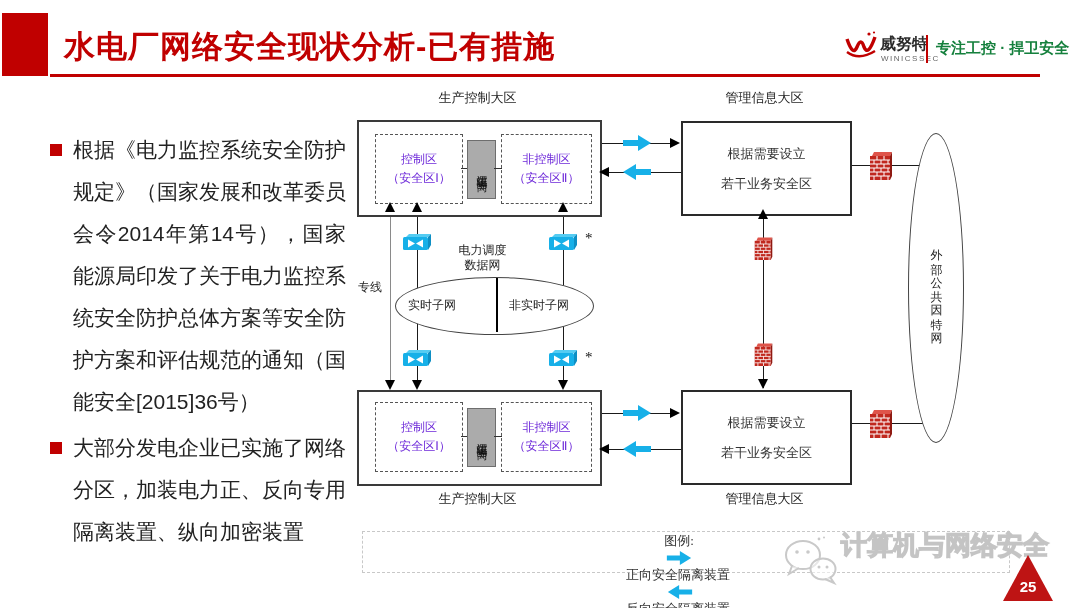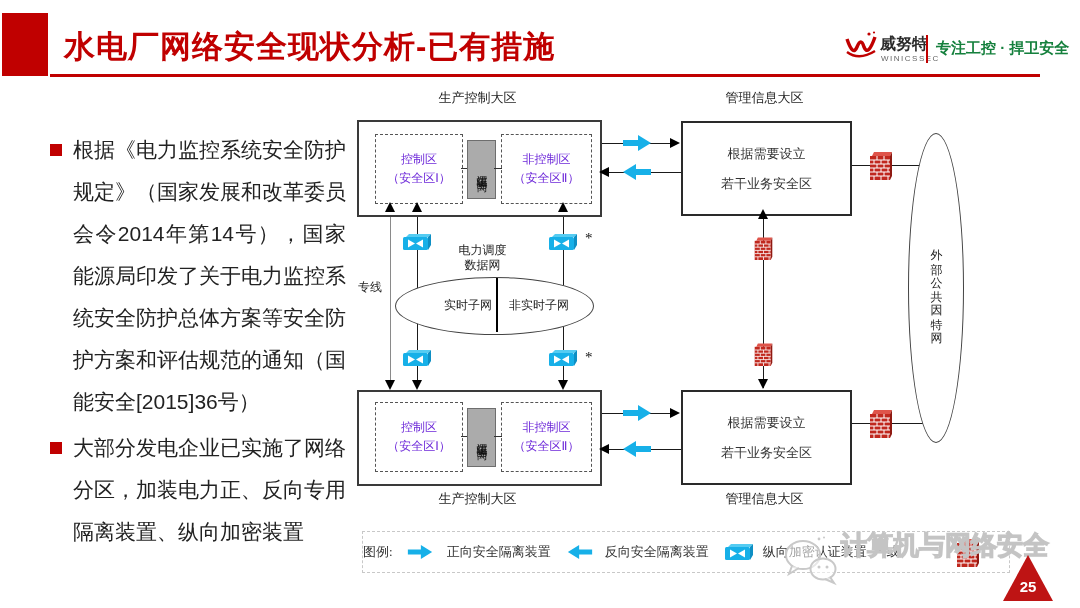--- a/index.html
+++ b/index.html
@@ -38,21 +38,21 @@
   .ellipse-text{z-index:3;font-size:12px;color:#1d1d1d;font-family:"Liberation Serif",serif;white-space:nowrap;}
   .vert-text{writing-mode:vertical-rl;letter-spacing:14px;font-size:12px;color:#1d1d1d;font-family:"Liberation Serif",serif;}
   .tri-up{width:0;height:0;border-left:5px solid transparent;border-right:5px solid transparent;border-bottom:10px solid #000;z-index:4;}
   .tri-down{width:0;height:0;border-left:5px solid transparent;border-right:5px solid transparent;border-top:10px solid #000;z-index:4;}
   .tri-right{width:0;height:0;border-top:5px solid transparent;border-bottom:5px solid transparent;border-left:10px solid #000;z-index:4;}
   .tri-left{width:0;height:0;border-top:5px solid transparent;border-bottom:5px solid transparent;border-right:10px solid #000;z-index:4;}
   .icon{z-index:4;line-height:0;}
   .asterisk{z-index:4;font-size:15px;color:#111;font-family:"Liberation Serif",serif;}
 
   
-  .legend{left:362px;top:531px;width:648px;height:42px;border:1px dashed #c8c8c8;display:flex;align-items:center;padding:0 0 0 0;box-sizing:border-box;z-index:2;font-family:"Liberation Serif",serif;font-size:13px;color:#333;}
+  .legend{left:362px;top:531px;width:648px;height:42px;border:1px dashed #c8c8c8;display:flex;align-items:center;padding:0 0 0 0;box-sizing:border-box;z-index:2;font-family:"Liberation Serif",serif;font-size:13px;color:#333;flex-direction:column;}
   .legend .lbl{white-space:nowrap;}
   .legend .sp14{margin-right:14px;} .legend .sp16{margin-right:16px;} .legend .sp10{margin-right:10px;} .legend .sp12{margin-right:12px;} .legend .sp56{margin-right:56px;}
 
   
   .watermark{left:783px;top:520px;width:280px;height:70px;z-index:6;pointer-events:none;}
   .wm-text{position:absolute;left:58px;top:8px;font-size:26px;font-weight:bold;color:rgba(255,255,255,0.88);-webkit-text-stroke:1.2px #c4c4c4;text-shadow:0 0 1px #cfcfcf;white-space:nowrap;letter-spacing:0;}
   .page-tri{left:1003px;top:555px;width:0;height:0;border-left:25px solid transparent;border-right:25px solid transparent;border-bottom:46px solid #BE1414;z-index:7;}
   .page-num{left:1003px;top:578px;width:50px;text-align:center;color:#fff;font-size:15px;font-weight:bold;z-index:8;}
 </style>
 </head>
@@ -144,21 +144,21 @@
     </div>
   </div>
 
   <div class="abs solid-box" style="left:681px;top:390px;width:167px;height:91px;">
     <span>根据需要设立</span>
     <span>若干业务安全区</span>
   </div>
 
   <div class="abs ellipse" style="left:395px;top:277px;width:197px;height:56px;"></div>
   <div class="abs" style="left:496px;top:278px;width:2px;height:54px;background:#000;z-index:3;"></div>
-  <div class="abs ellipse-text" style="left:408px;top:297px;width:84px;text-align:right;">实时子网</div>
+  <div class="abs ellipse-text" style="left:408px;top:297px;width:84px;text-align:left;">实时子网</div>
   <div class="abs ellipse-text" style="left:500px;top:297px;width:78px;text-align:center;">非实时子网</div>
   <div class="abs" style="left:440px;top:243px;width:85px;text-align:center;font-size:12px;line-height:15px;color:#1d1d1d;z-index:3;font-family:'Liberation Serif',serif;">
     <div>电力调度</div>
     <div>数据网</div>
   </div>
   <div class="abs ellipse-text" style="left:358px;top:279px;">专线</div>
 
 
   <div class="abs ellipse" style="left:908px;top:133px;width:54px;height:308px;display:flex;align-items:center;justify-content:center;">
     <span class="vert-text">外部公共因特网</span>

